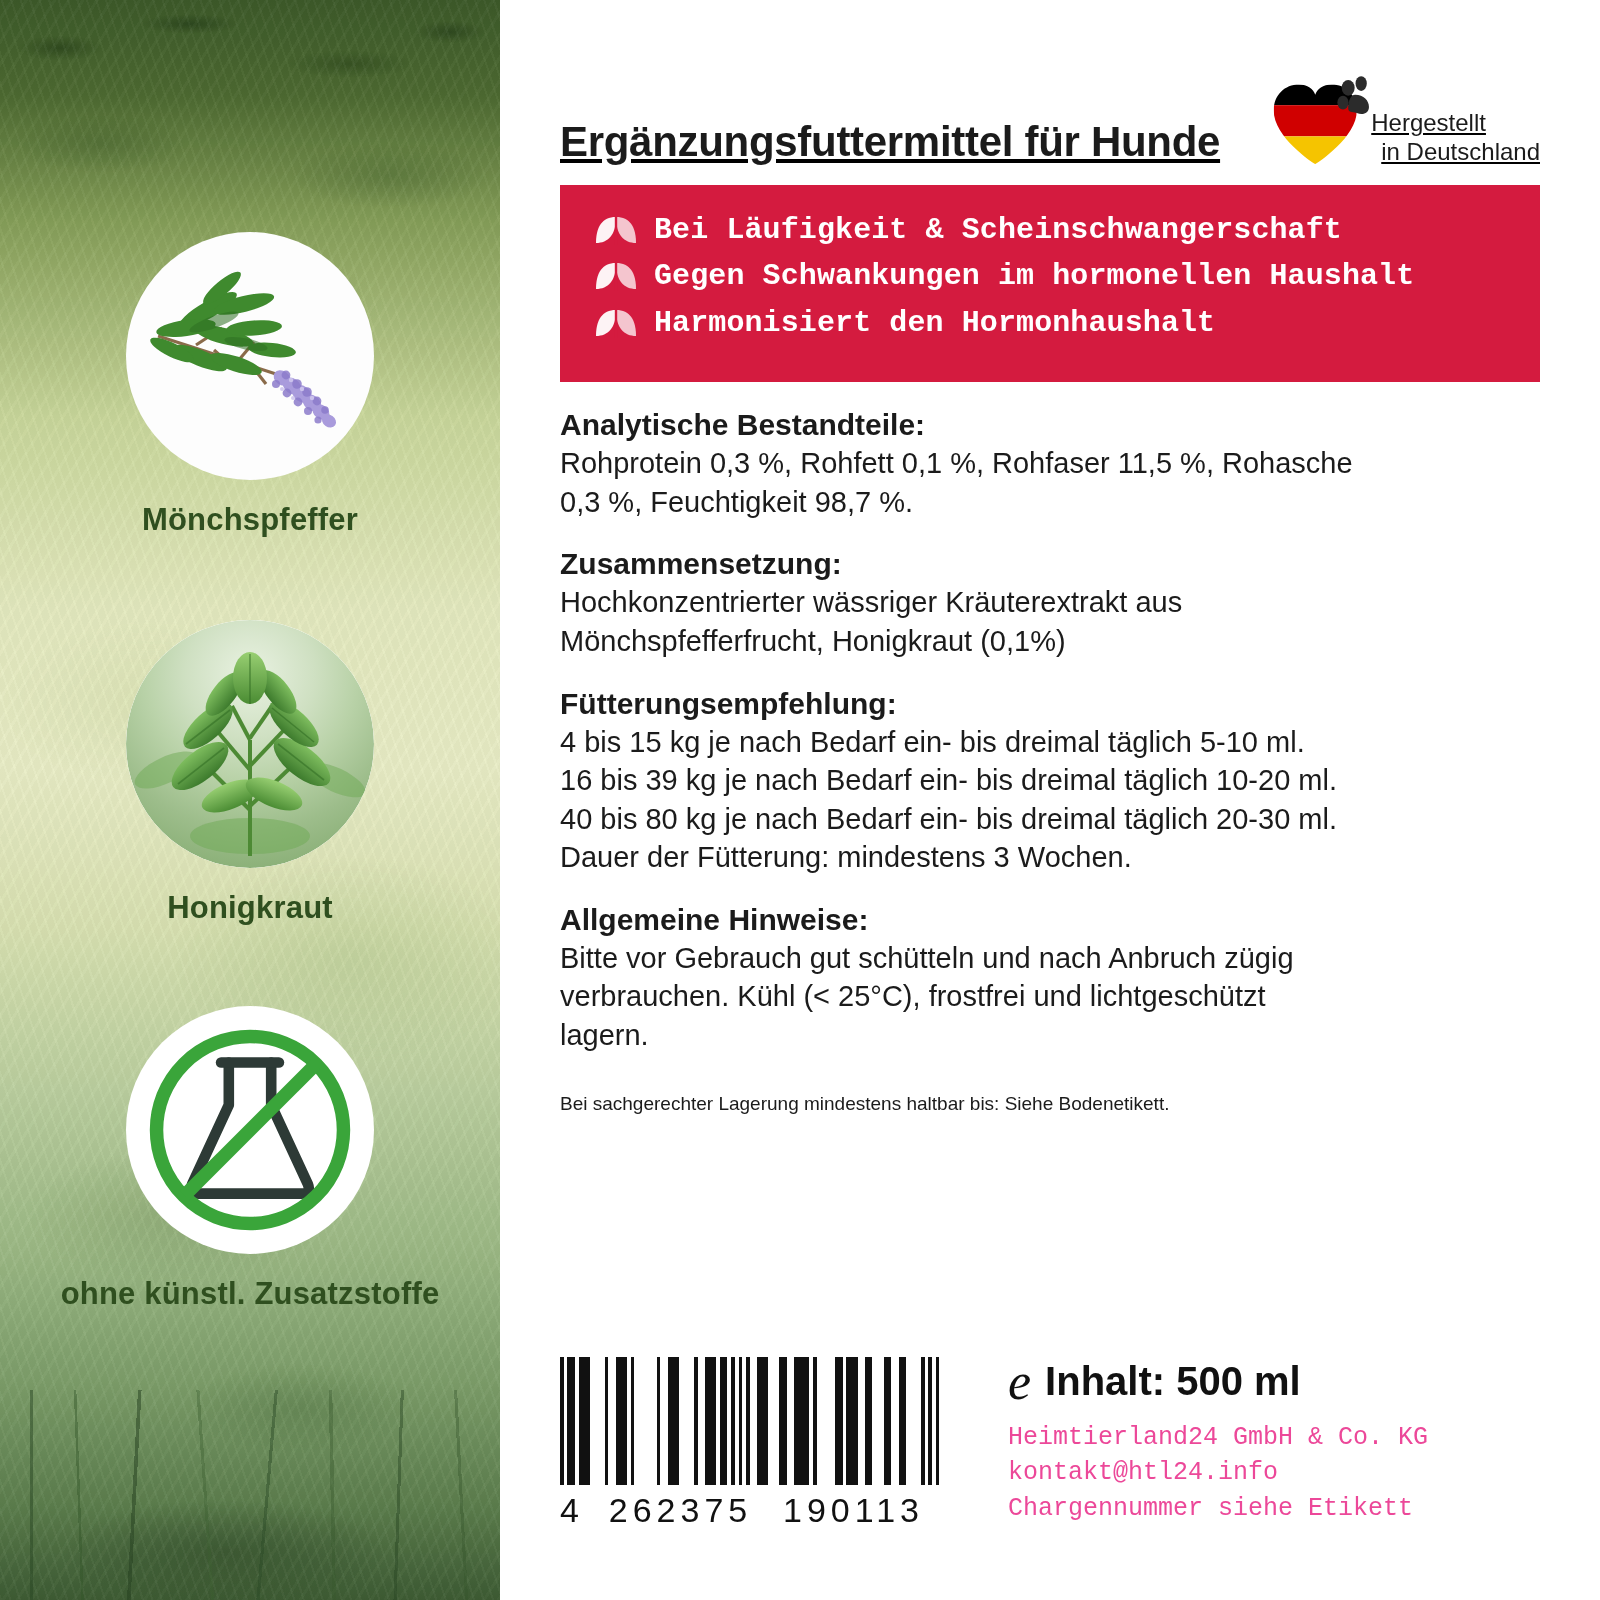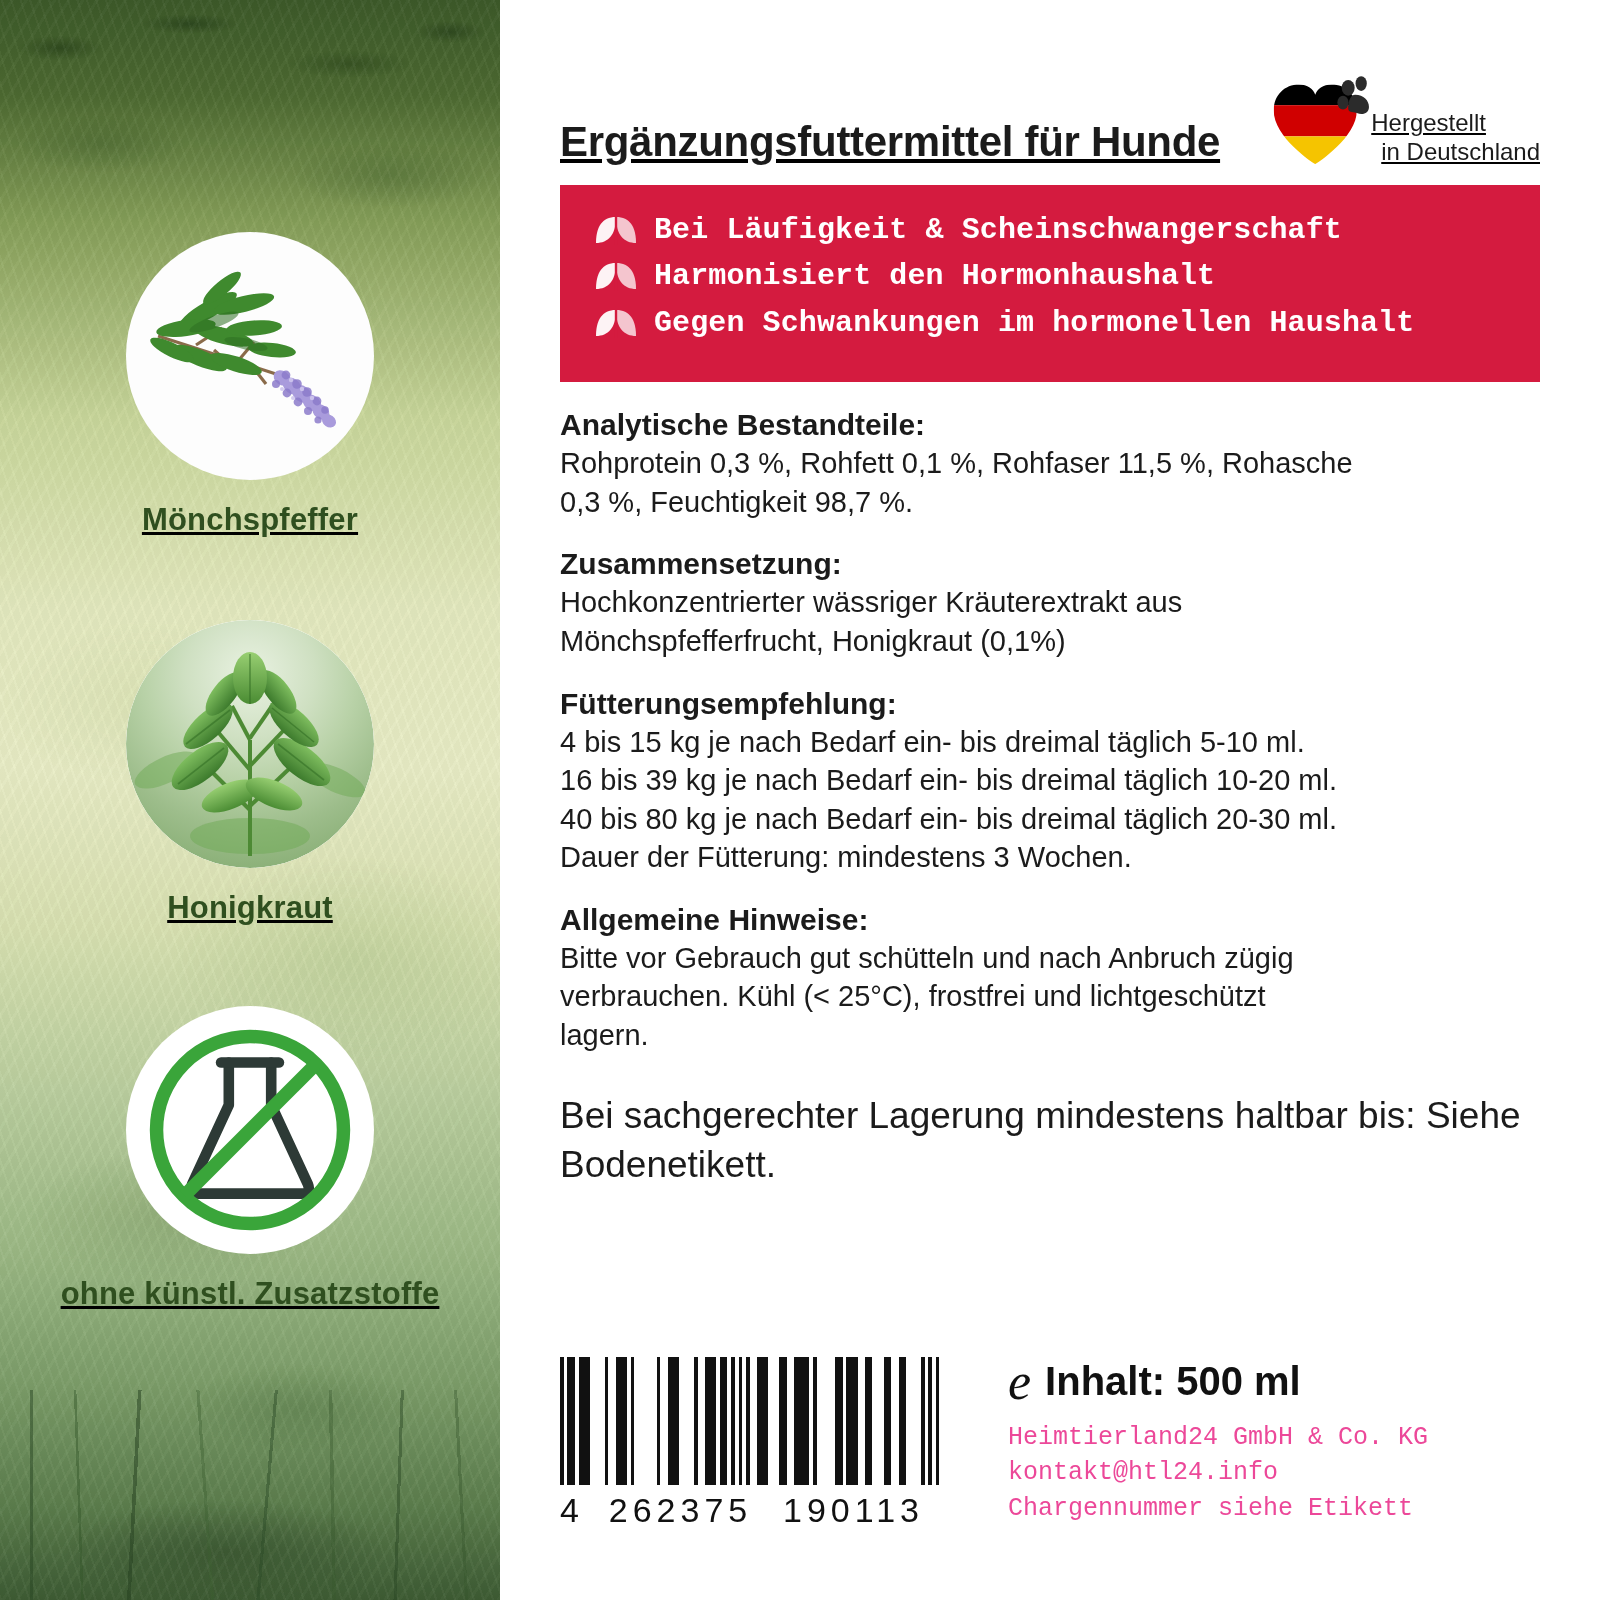--- a/index.html
+++ b/index.html
@@ -72,21 +72,21 @@
       linear-gradient(92deg, transparent 0 79%, rgba(38,68,33,0.45) 79% 79.6%, transparent 79.6% 100%),
       linear-gradient(87deg, transparent 0 91%, rgba(52,84,42,0.4) 91% 91.6%, transparent 91.6% 100%);
   }
 
   .badges {
     position: absolute; inset: 0;
     display: flex; flex-direction: column;
     align-items: center;
     padding-top: 232px;
   }
-  .badge-block { width: 100%; display: flex; flex-direction: column; align-items: center; text-decoration: underline; }
+  .badge-block { width: 100%; display: flex; flex-direction: column; align-items: center; }
   .circle {
     width: 248px; height: 248px; border-radius: 50%;
     background: #ffffff;
     display: flex; align-items: center; justify-content: center;
     overflow: hidden;
     position: relative;
   }
   .circle.photo { background: #fdfdfd; }
   .badge-caption {
     margin-top: 22px;
@@ -167,21 +167,21 @@
   .sec-title {
     font-size: 30px; font-weight: 700; color: #1b1b1b; margin-bottom: 2px;
   }
   .sec-body {
     font-size: 29px; color: #1b1b1b; line-height: 1.33; font-weight: 400;
   }
   .sec-body .ln { display: block; white-space: nowrap; }
 
   .plain-note {
     margin-top: 36px;
-    font-size: 37px; color: #1b1b1b; line-height: 1.33;
+    font-size: 19px; color: #1b1b1b; line-height: 1.33;
   }
 
   
   .bottom {
     position: absolute;
     left: 60px; right: 40px; bottom: 70px;
     display: flex; align-items: flex-end; gap: 48px;
   }
   .barcode-box { flex: 0 0 400px; }
   .bars {
@@ -420,31 +420,31 @@
         <span>Bei Läufigkeit &amp; Scheinschwangerschaft</span>
       </div>
       <div class="claim">
         <span class="claim-ico">
           <svg viewBox="0 0 44 34" width="44" height="34">
             <path d="M22 4 C8 4 2 14 2 30 C14 30 22 22 22 4 Z" fill="#ffffff" opacity=".95"></path>
             <path d="M22 4 C36 4 42 14 42 30 C30 30 22 22 22 4 Z" fill="#ffffff" opacity=".75"></path>
             <path d="M22 4 L22 32" stroke="#d41b3f" stroke-width="2.4"></path>
           </svg>
         </span>
-        <span>Harmonisiert den Hormonhaushalt</span>
+        <span>Gegen Schwankungen im hormonellen Haushalt</span>
       </div>
       <div class="claim">
         <span class="claim-ico">
           <svg viewBox="0 0 44 34" width="44" height="34">
             <path d="M22 4 C8 4 2 14 2 30 C14 30 22 22 22 4 Z" fill="#ffffff" opacity=".95"></path>
             <path d="M22 4 C36 4 42 14 42 30 C30 30 22 22 22 4 Z" fill="#ffffff" opacity=".75"></path>
             <path d="M22 4 L22 32" stroke="#d41b3f" stroke-width="2.4"></path>
           </svg>
         </span>
-        <span>Gegen Schwankungen im hormonellen Haushalt</span>
+        <span>Harmonisiert den Hormonhaushalt</span>
       </div>
     </div>
 
     <div class="section">
       <div class="sec-title">Analytische Bestandteile:</div>
       <div class="sec-body">
         <span class="ln">Rohprotein 0,3 %, Rohfett 0,1 %, Rohfaser 11,5 %, Rohasche</span>
         <span class="ln">0,3 %, Feuchtigkeit 98,7 %.</span>
       </div>
     </div>

